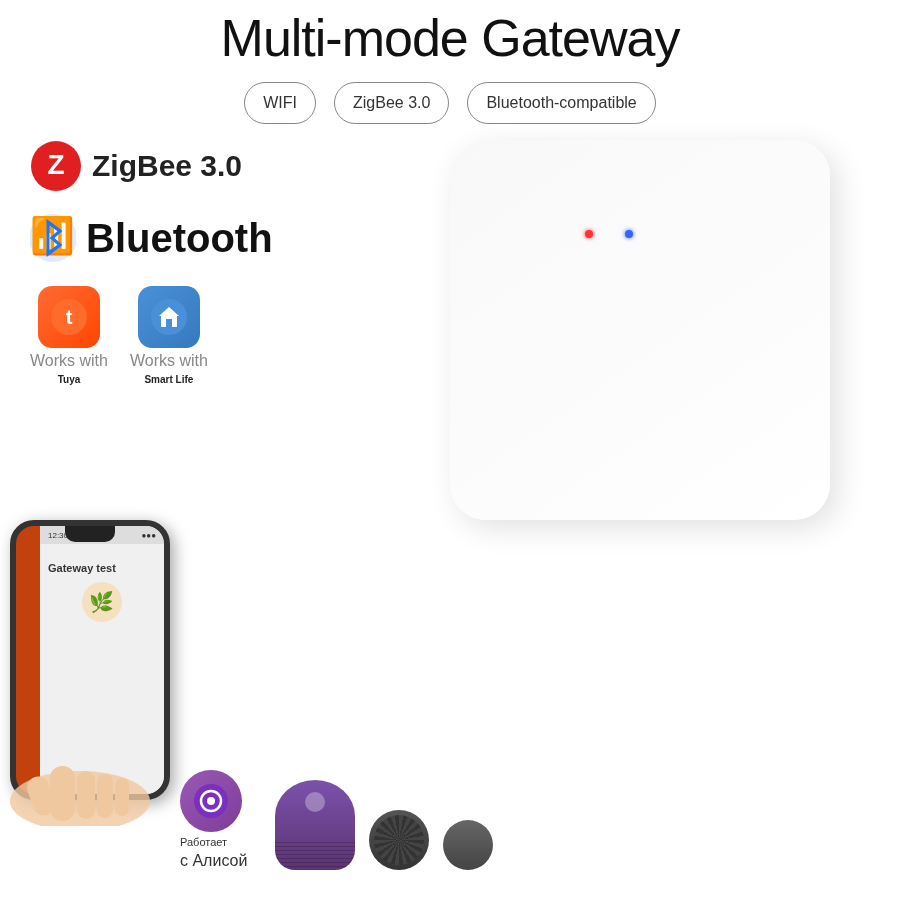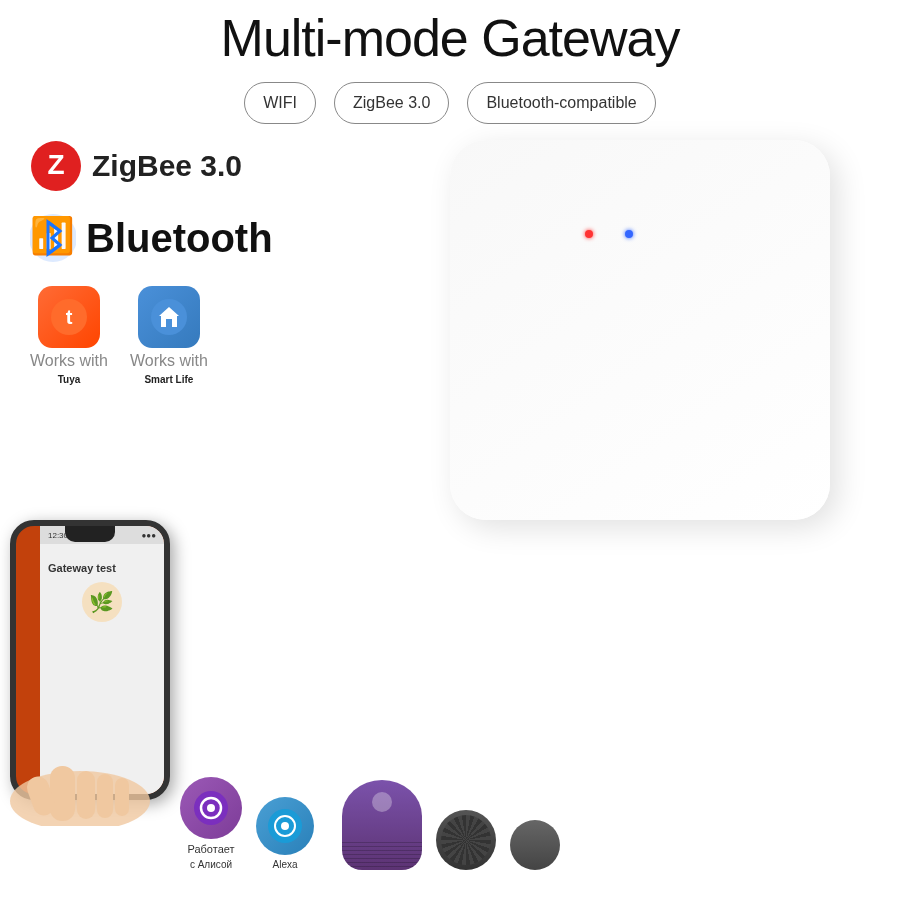--- a/index.html
+++ b/index.html
@@ -225,21 +225,21 @@
       bottom: 30px;
       left: 180px;
       display: flex;
       align-items: flex-end;
       gap: 14px;
     }
 
     .assistant-item {
       display: flex;
       flex-direction: column;
-      align-items: center;
+      align-items: flex-start;
       gap: 4px;
     }
     .alice-icon {
       width: 62px;
       height: 62px;
       border-radius: 50%;
       background: linear-gradient(135deg, #9b59b6, #7d3c98);
       display: flex;
       align-items: center;
       justify-content: center;
@@ -262,21 +262,21 @@
       height: 58px;
       border-radius: 50%;
       background: white;
       border: 1px solid #eee;
       display: flex;
       align-items: center;
       justify-content: center;
       font-size: 22px;
     }
     .assistant-label {
-      font-size: 10px;
+      font-size: 16px;
       color: #333;
       text-align: center;
     }
     .assistant-sublabel {
       font-size: 11px;
       color: #333;
     }
 
     
     .speaker-purple {
@@ -443,30 +443,20 @@
         <svg width="36" height="36" viewBox="0 0 36 36">
           <circle cx="18" cy="18" r="17" fill="#7b2fbe"></circle>
           <circle cx="18" cy="18" r="10" fill="none" stroke="white" stroke-width="2.5"></circle>
           <circle cx="18" cy="18" r="4" fill="white"></circle>
         </svg>
       </div>
       <span class="assistant-sublabel">Работает</span>
       <span class="assistant-label">с Алисой</span>
     </div>
 
-    <div class="assistant-item">
-      <div class="alexa-icon">
-        <svg width="36" height="36" viewBox="0 0 36 36">
-          <circle cx="18" cy="18" r="17" fill="#1a9bd7"></circle>
-          <circle cx="18" cy="18" r="10" fill="none" stroke="white" stroke-width="2"></circle>
-          <circle cx="18" cy="18" r="4" fill="white"></circle>
-        </svg>
-      </div>
-      <span class="assistant-label">Alexa</span>
-    </div>
 
 
     <div style="margin-left:14px;">
       <div class="speaker-purple">
         <div style="position:absolute;top:12px;left:50%;transform:translateX(-50%);width:20px;height:20px;background:rgba(255,255,255,0.3);border-radius:50%;"></div>
       </div>
     </div>
 
     <div>
       <div class="speaker-echo"></div>

